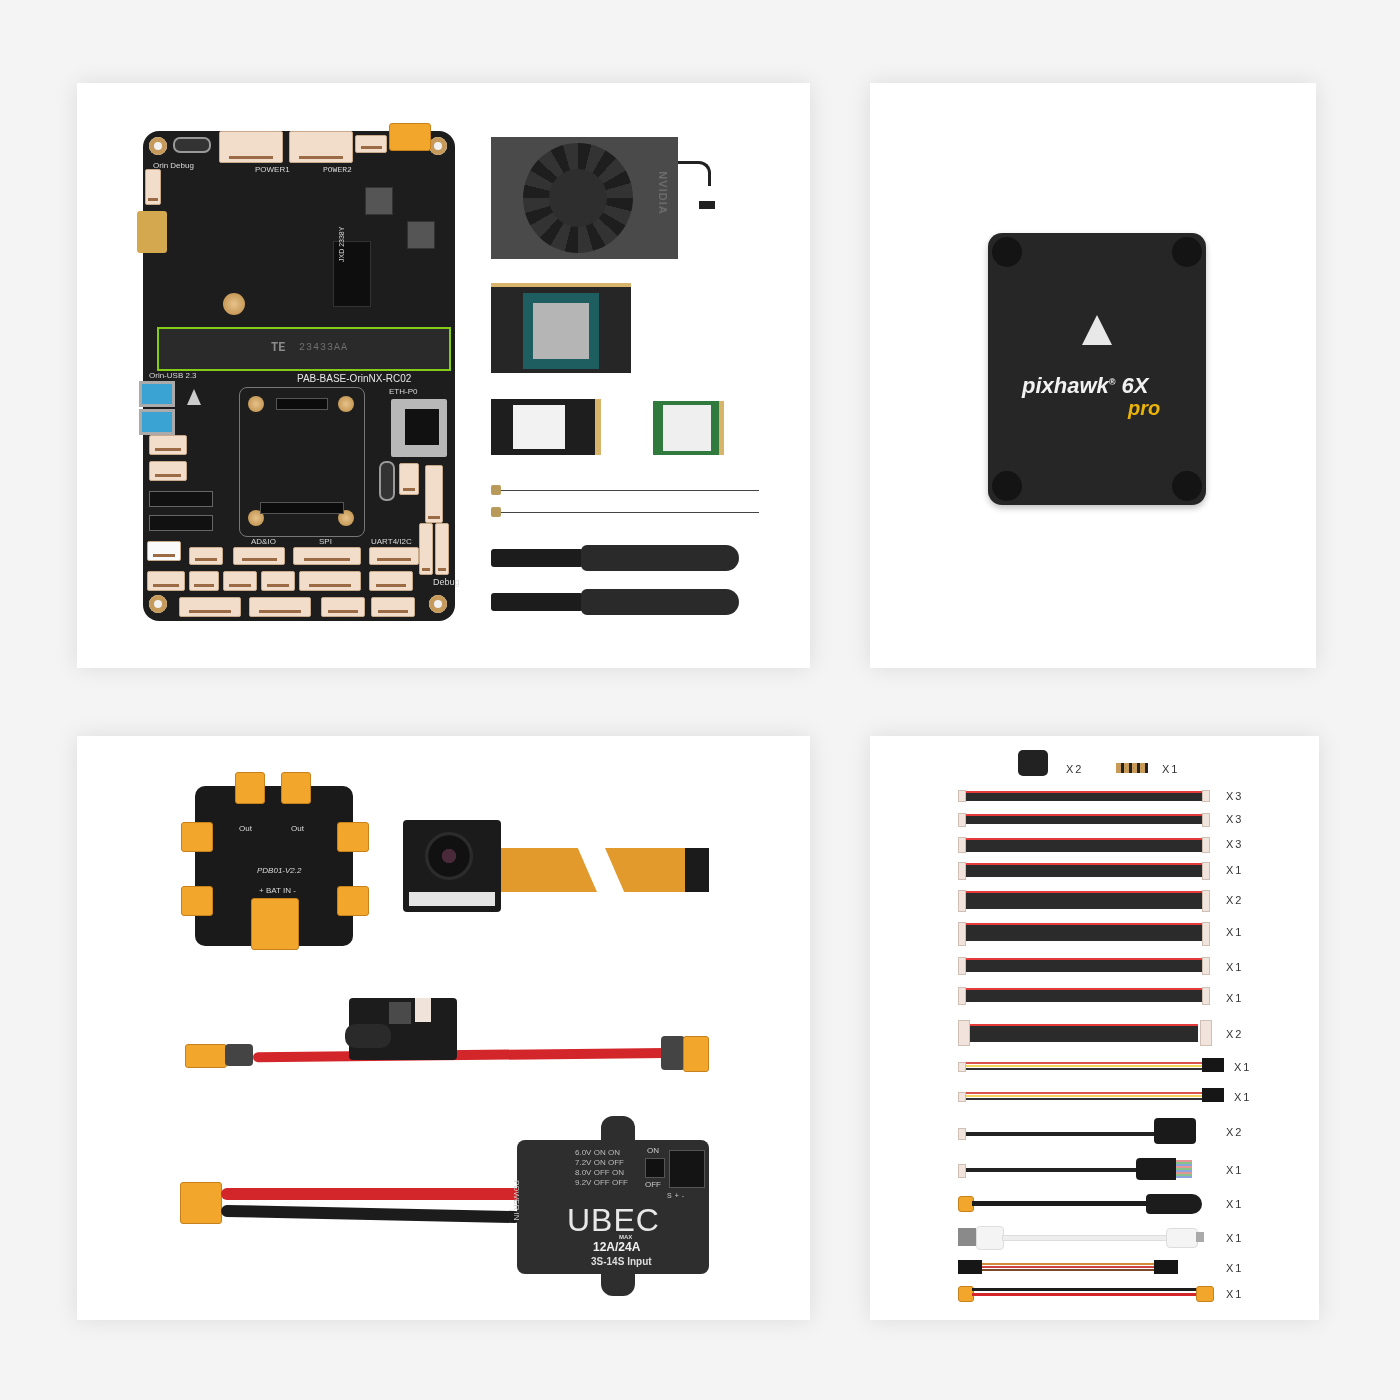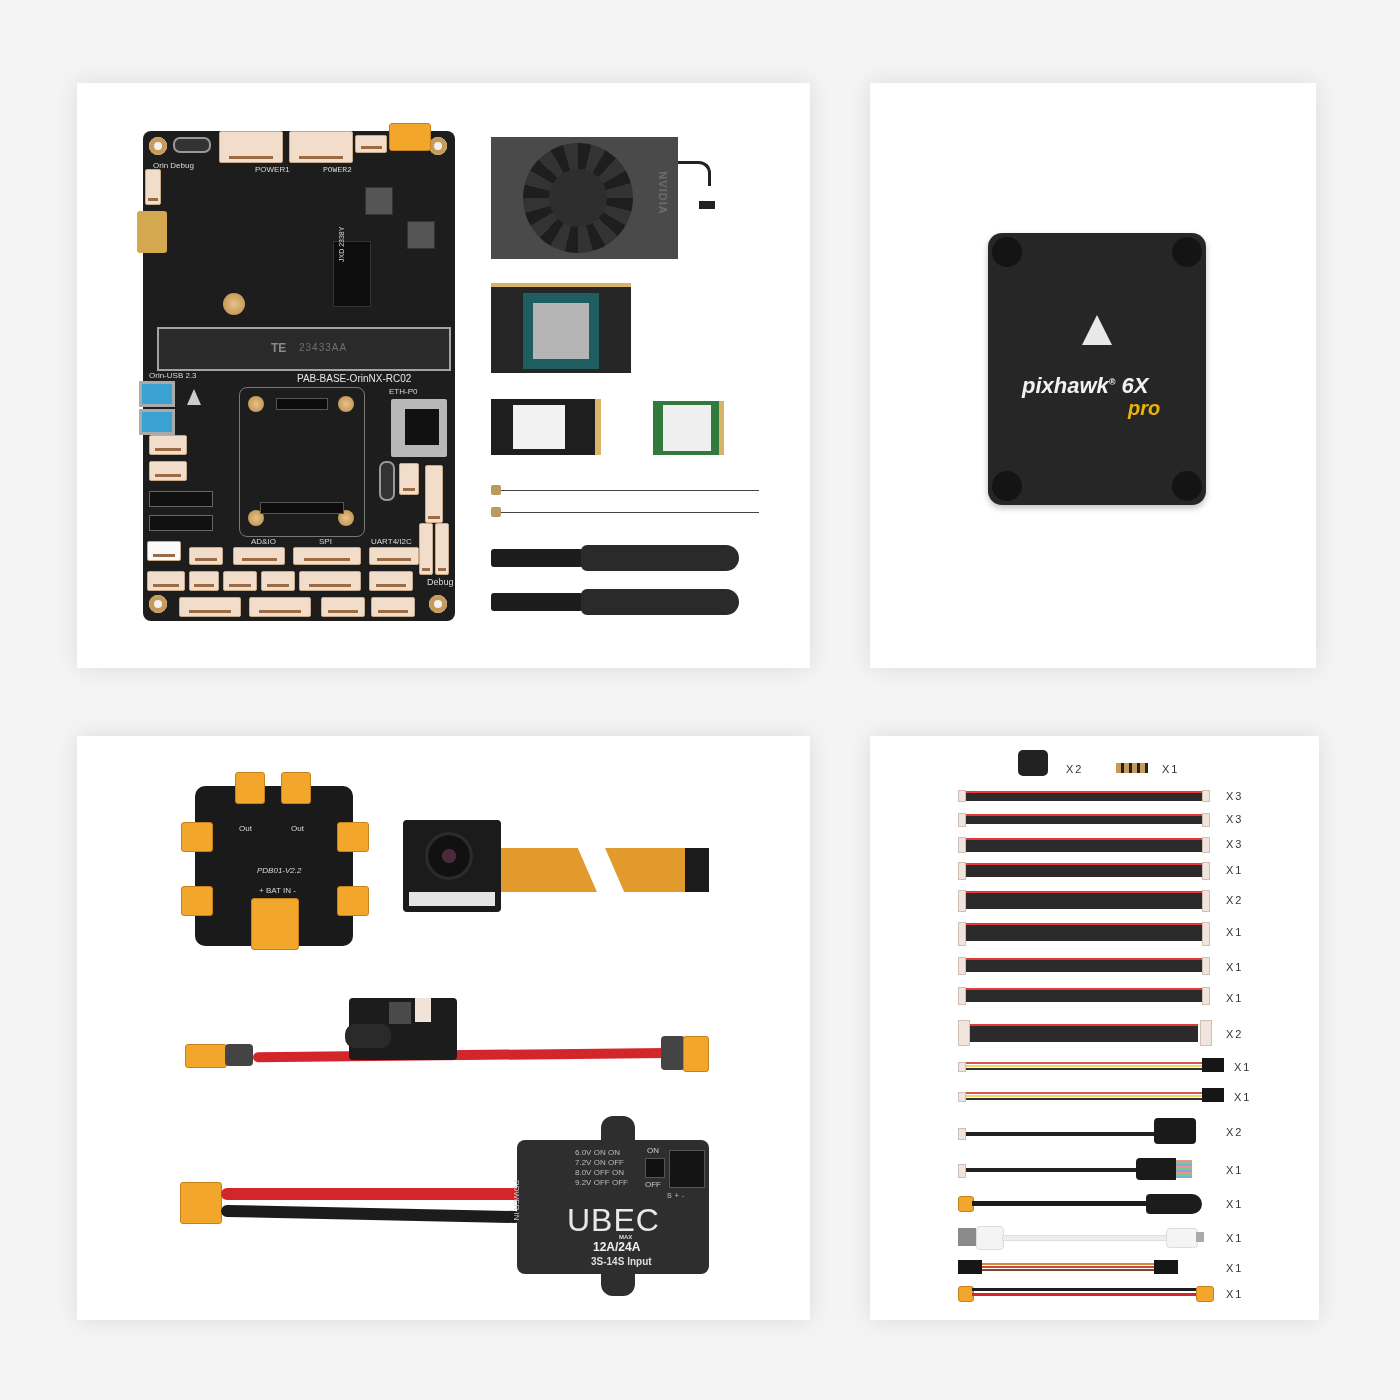--- a/index.html
+++ b/index.html
@@ -4,21 +4,21 @@
 <style>
   html,body{margin:0;padding:0;}
   body{width:1400px;height:1400px;background:#f4f4f4;position:relative;overflow:hidden;font-family:"Liberation Sans",sans-serif;}
   .card{position:absolute;background:#fff;box-shadow:0 0 22px rgba(0,0,0,0.10);}
   #card-tl{left:77px;top:83px;width:733px;height:585px;}
   #card-tr{left:870px;top:83px;width:446px;height:585px;}
   #card-bl{left:77px;top:736px;width:733px;height:584px;}
   #card-br{left:870px;top:736px;width:449px;height:584px;}
   .abs{position:absolute;}
   
-  .pcb{background:#1d1d1d;border-radius:8px;}
+  .pcb{background:#1d1d1d;border-radius:16px;}
   .hole{position:absolute;width:18px;height:18px;border-radius:50%;background:#c59a5b;box-shadow:inset 0 0 0 5px #c59a5b,inset 0 0 0 9px #f1f1f1;}
   .jst{position:absolute;background:#f1ddc9;border:1px solid #c8a98a;border-radius:2px;}
   .jst::after{content:"";position:absolute;left:15%;right:15%;bottom:3px;height:3px;background:#9a6b45;}
   .silk{position:absolute;color:#d9d9d9;font-size:8px;white-space:nowrap;}
   .chip{position:absolute;background:#0e0e0e;border:1px solid #333;}
   .gold{position:absolute;border-radius:50%;background:radial-gradient(circle,#e6c28b 0%,#c79a58 70%);}
   
   .cable{position:absolute;height:14px;background:linear-gradient(#e53a3a 0 2px,#2b2b2b 2px 100%);}
   .cable.thin{height:10px;}
   .cable.wide{height:18px;}
@@ -51,21 +51,21 @@
     <div class="jst" style="left:2px;top:38px;width:14px;height:34px;"></div>
     <div class="abs" style="left:-6px;top:80px;width:30px;height:42px;background:#d4a84f;border-radius:3px;"></div>
 
     <div class="chip" style="left:222px;top:56px;width:26px;height:26px;background:#555;"></div>
     <div class="chip" style="left:264px;top:90px;width:26px;height:26px;background:#555;"></div>
     <div class="chip" style="left:190px;top:110px;width:36px;height:64px;">
       <div class="silk" style="left:4px;top:20px;transform:rotate(-90deg);transform-origin:left top;font-size:7px;">JXD 2338Y</div>
     </div>
     <div class="gold" style="left:80px;top:162px;width:22px;height:22px;"></div>
 
-    <div class="abs" style="left:14px;top:196px;width:290px;height:40px;background:#2a2a2a;border:2px solid #a3a3a3;">
+    <div class="abs" style="left:14px;top:196px;width:290px;height:40px;background:#2a2a2a;border:2px solid #84cc16;font-family:Liberation Mono, monospace;">
       <span class="abs" style="left:112px;top:12px;color:#8a8a8a;font-weight:bold;font-size:12px;">TE</span>
       <span class="abs" style="left:140px;top:13px;color:#6f6f6f;font-size:10px;letter-spacing:1px;">23433AA</span>
     </div>
     <div class="silk" style="left:154px;top:242px;font-size:10px;color:#e6e6e6;">PAB-BASE-OrinNX-RC02</div>
 
     <div class="silk" style="left:6px;top:240px;">Orin-USB 2.3</div>
     <div class="abs" style="left:-4px;top:250px;width:30px;height:20px;background:#3aa3d3;border:3px solid #aaa;"></div>
     <div class="abs" style="left:-4px;top:278px;width:30px;height:20px;background:#3aa3d3;border:3px solid #aaa;"></div>
     <div class="abs" style="left:44px;top:258px;width:0;height:0;border-left:7px solid transparent;border-right:7px solid transparent;border-bottom:16px solid #ccc;"></div>
     <div class="jst" style="left:6px;top:304px;width:36px;height:18px;"></div>
@@ -103,21 +103,21 @@
     <div class="jst" style="left:80px;top:440px;width:32px;height:18px;"></div>
     <div class="jst" style="left:118px;top:440px;width:32px;height:18px;"></div>
     <div class="jst" style="left:156px;top:440px;width:60px;height:18px;"></div>
     <div class="jst" style="left:226px;top:440px;width:42px;height:18px;"></div>
     <div class="jst" style="left:36px;top:466px;width:60px;height:18px;"></div>
     <div class="jst" style="left:106px;top:466px;width:60px;height:18px;"></div>
     <div class="jst" style="left:178px;top:466px;width:42px;height:18px;"></div>
     <div class="jst" style="left:228px;top:466px;width:42px;height:18px;"></div>
     <div class="jst" style="left:276px;top:392px;width:12px;height:50px;"></div>
     <div class="jst" style="left:292px;top:392px;width:12px;height:50px;"></div>
-    <div class="silk" style="left:284px;top:446px;font-size:9px;">Debug</div>
+    <div class="silk" style="left:290px;top:446px;font-size:9px;">Debug</div>
   </div>
 
   <div class="abs" style="left:414px;top:54px;width:187px;height:122px;background:#4a4a4a;">
     <div class="abs" style="left:32px;top:6px;width:110px;height:110px;border-radius:50%;background:repeating-conic-gradient(#1e1e1e 0 14deg,#333 14deg 30deg);">
       <div class="abs" style="left:26px;top:26px;width:58px;height:58px;border-radius:50%;background:#2e2e2e;"></div>
     </div>
     <div class="abs" style="left:150px;top:50px;transform:rotate(90deg);color:#6b6b6b;font-size:11px;font-weight:bold;letter-spacing:1px;">NVIDIA</div>
   </div>
   <div class="abs" style="left:601px;top:78px;width:30px;height:22px;border-top:3px solid #222;border-right:3px solid #222;border-radius:0 12px 0 0;"></div>
   <div class="abs" style="left:622px;top:118px;width:16px;height:8px;background:#222;"></div>

